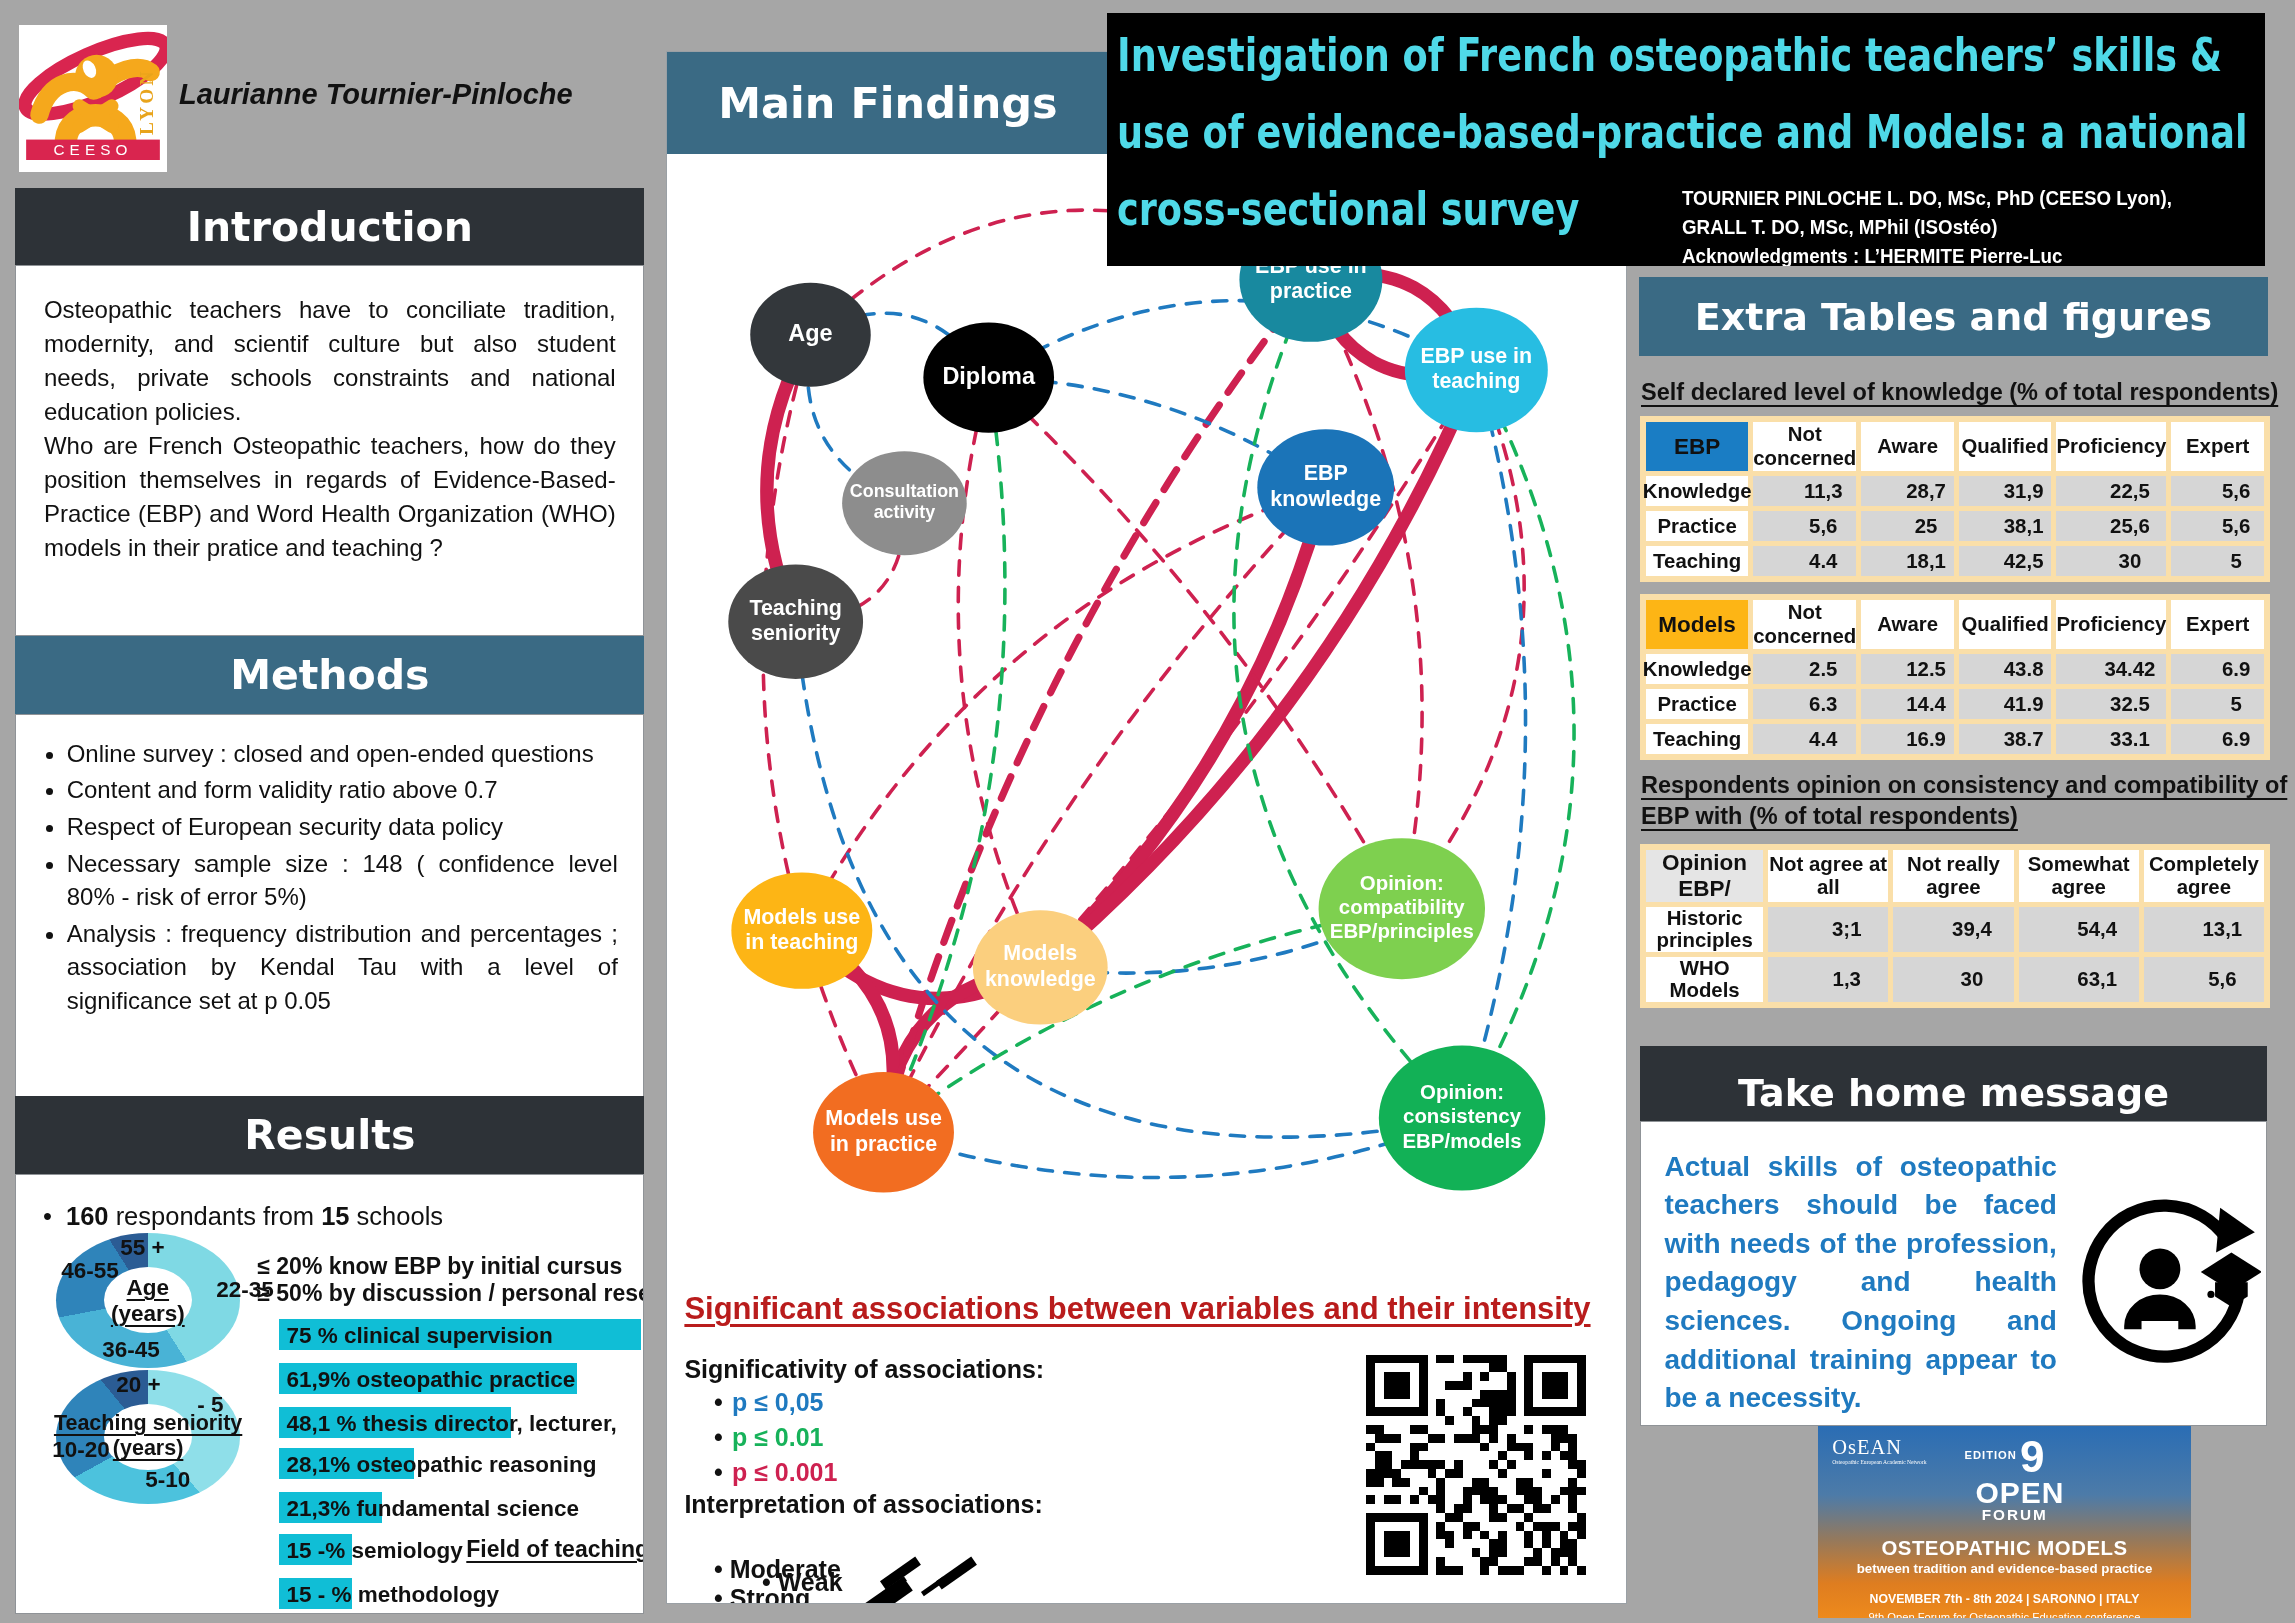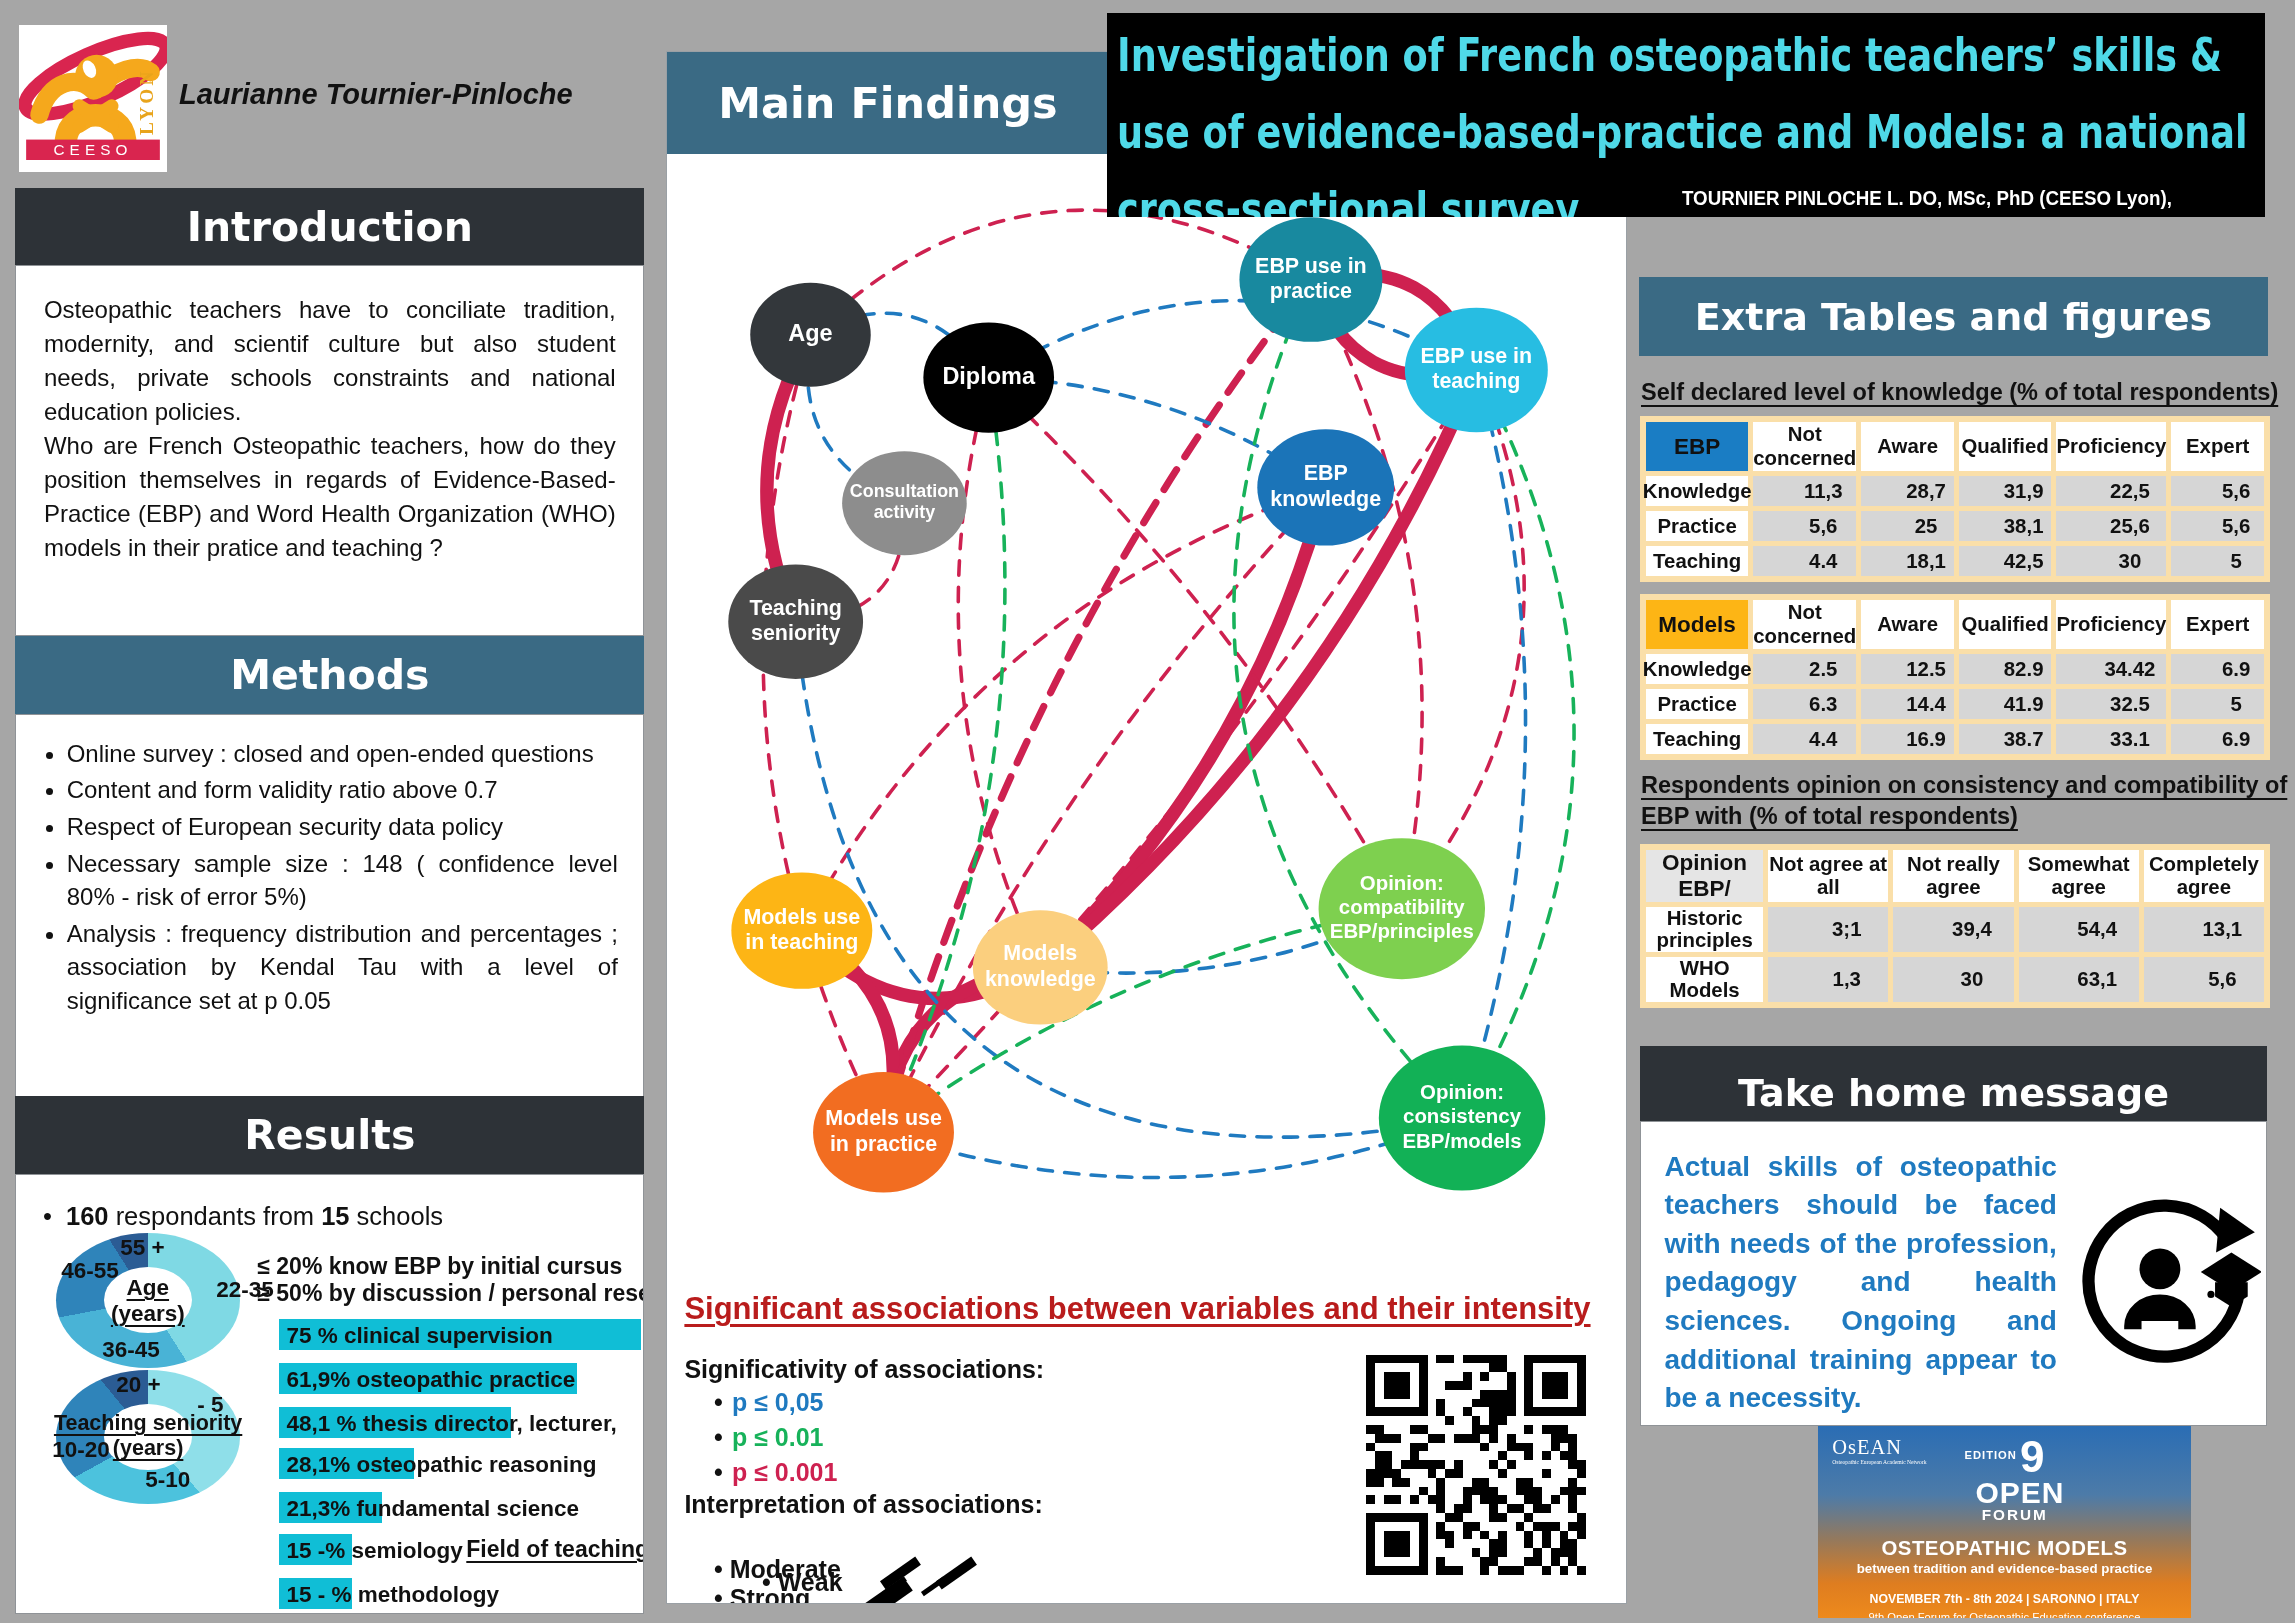--- a/index.html
+++ b/index.html
@@ -44,21 +44,21 @@
   .assoc-heading{position:absolute;left:17.4px;top:1239px;font-size:31px;font-weight:bold;color:#b91c1c;
                  text-decoration:underline;text-decoration-thickness:2.6px;text-underline-offset:5.1px;white-space:nowrap;}
   .assoc-sub{position:absolute;left:17.4px;font-size:25px;font-weight:bold;color:#111;white-space:nowrap;}
   .p-bullet{position:absolute;left:47px;font-size:25px;font-weight:bold;white-space:nowrap;}
   .p-bullet .dot{color:#111;margin-right:9.2px;}
   .str-bullet{position:absolute;left:47px;font-size:25px;font-weight:bold;color:#111;white-space:nowrap;}
   .dashes{display:inline-block;margin-left:31px;vertical-align:middle;}
   .dash{display:inline-block;background:#000;transform:rotate(-35deg);margin-right:13.3px;vertical-align:middle;}
   .qr{position:absolute;left:699px;top:1300px;width:220px;height:225px;}
   
-  .title-block{left:1107px;top:12.8px;width:1158px;height:204px;background:#000;overflow:hidden;}
+  .title-block{left:1107px;top:12.8px;width:1158px;height:253px;background:#000;overflow:hidden;}
   .title-line{position:absolute;left:10.2px;white-space:nowrap;font-family:"DejaVu Sans","Liberation Sans",sans-serif;
               font-weight:bold;font-size:47px;color:#4fd9e8;transform:scaleX(0.78);transform-origin:left center;}
   .credit-line{position:absolute;left:575px;white-space:nowrap;font-weight:bold;font-size:20.4px;color:#fff;
                transform:scaleX(0.92);transform-origin:left center;}
   
   .extra-banner{left:1639px;top:277px;width:629px;height:79px;font-size:38px;}
   .caption{position:absolute;font-size:23.5px;font-weight:bold;color:#111;
            text-decoration:underline;text-decoration-thickness:2px;text-underline-offset:4.6px;white-space:nowrap;}
   .ptable{position:absolute;display:grid;gap:5.1px;background:#fadfa9;padding:6.1px;box-sizing:border-box;}
   .ptable .cell{display:flex;align-items:center;justify-content:center;text-align:center;font-size:20.4px;color:#111;}
@@ -562,21 +562,21 @@
 <div id="models-table" class="ptable" style="left: 1640px; top: 594px; width: 630px; grid-template-columns: 102px repeat(5, 1fr);">
     <div class="cell h corner" style="background: rgb(253, 181, 21);">Models</div>
     <div class="cell h">Not concerned</div>
     <div class="cell h">Aware</div>
     <div class="cell h">Qualified</div>
     <div class="cell h">Proficiency</div>
     <div class="cell h">Expert</div>
     <div class="cell lab">Knowledge</div>
     <div class="cell val">2.5</div>
     <div class="cell val">12.5</div>
-    <div class="cell val">82.9</div>
+    <div class="cell val">43.8</div>
     <div class="cell val">34.42</div>
     <div class="cell val">6.9</div>
     <div class="cell lab">Practice</div>
     <div class="cell val">6.3</div>
     <div class="cell val">14.4</div>
     <div class="cell val">41.9</div>
     <div class="cell val">32.5</div>
     <div class="cell val">5</div>
     <div class="cell lab">Teaching</div>
     <div class="cell val">4.4</div>

